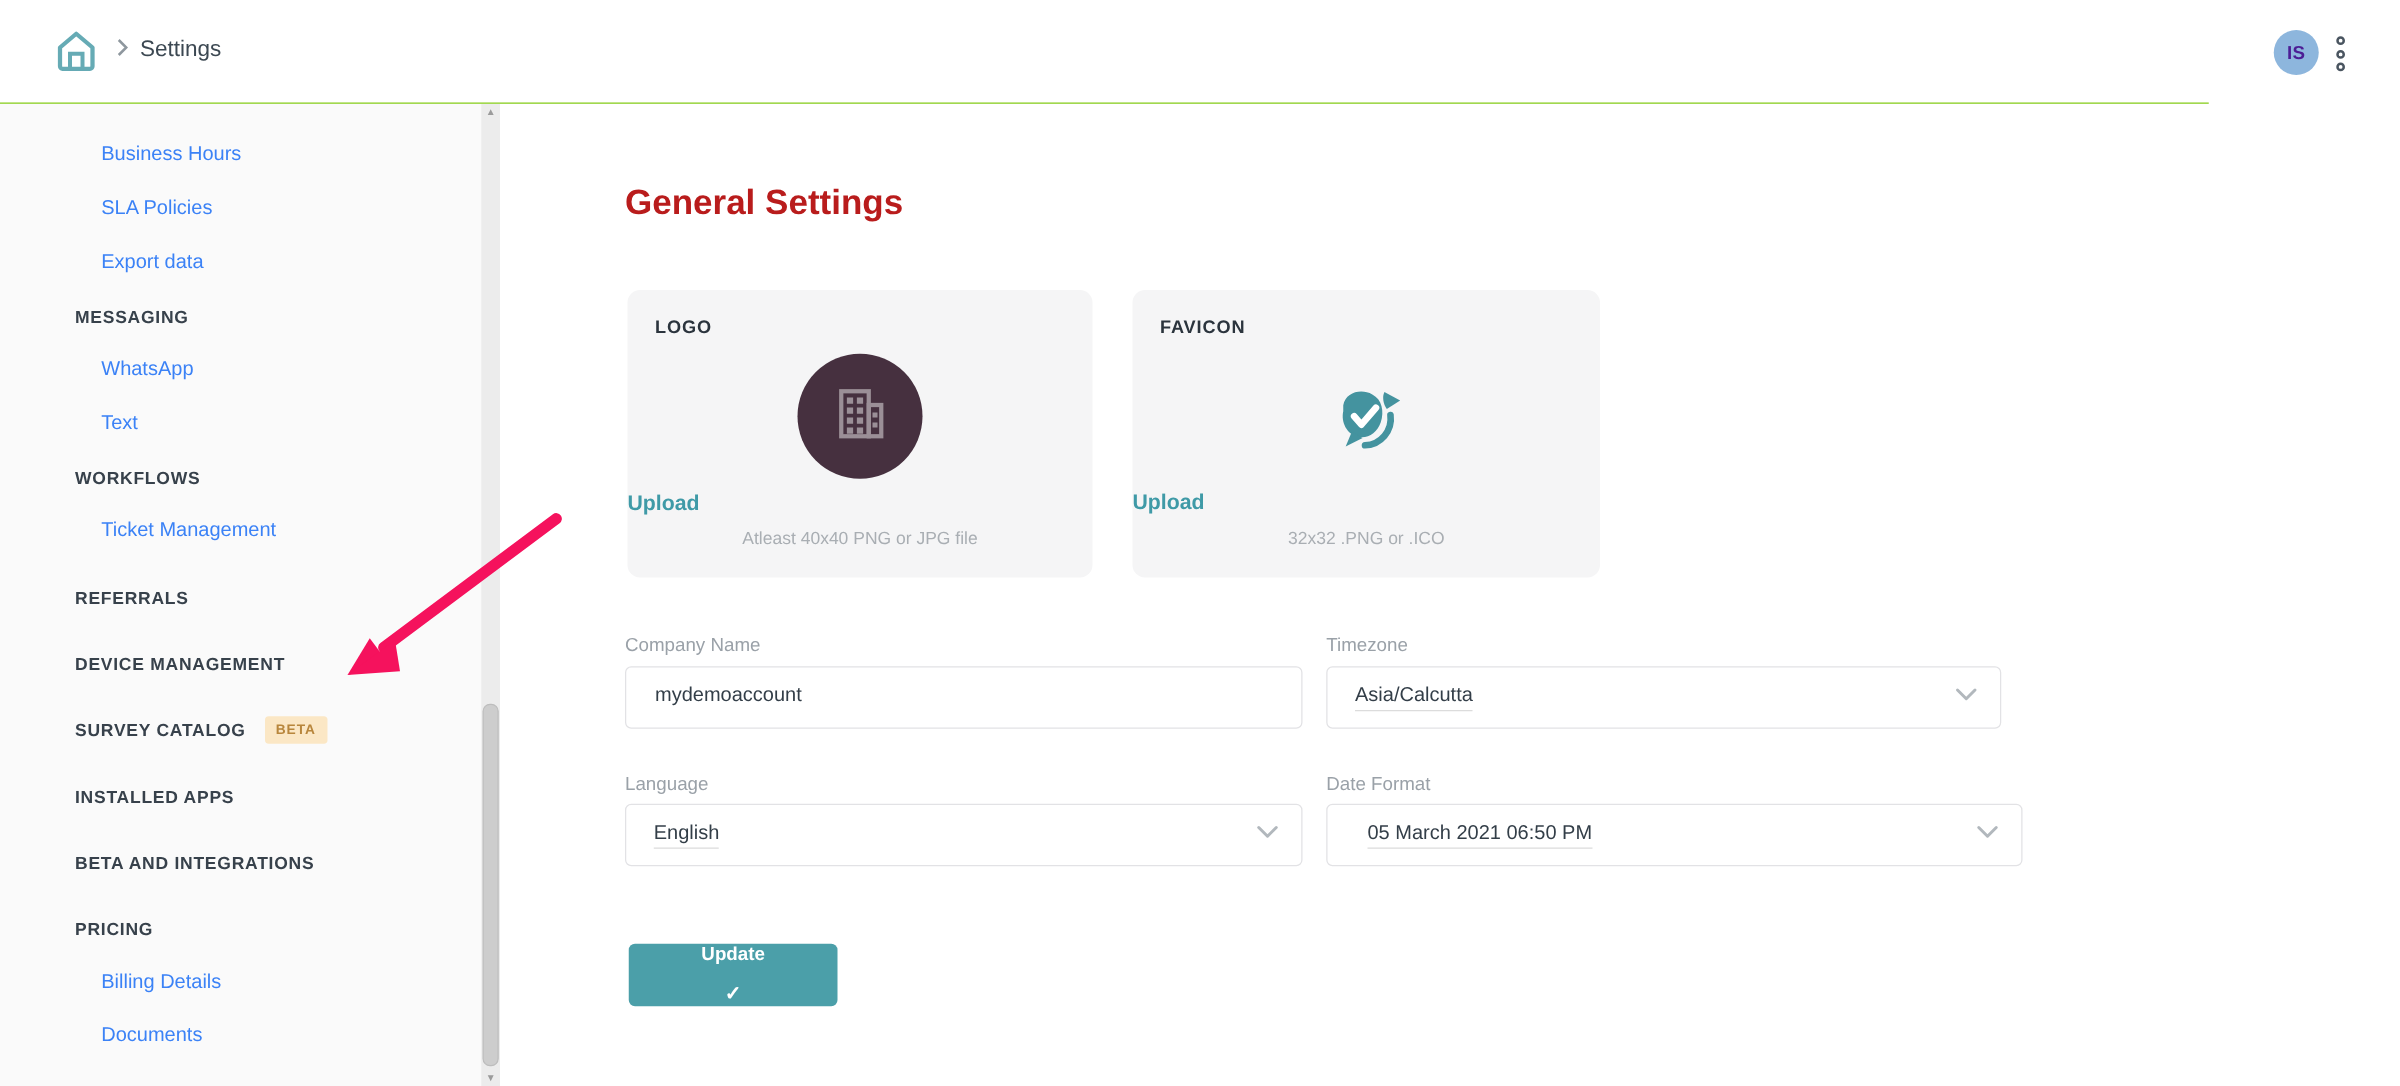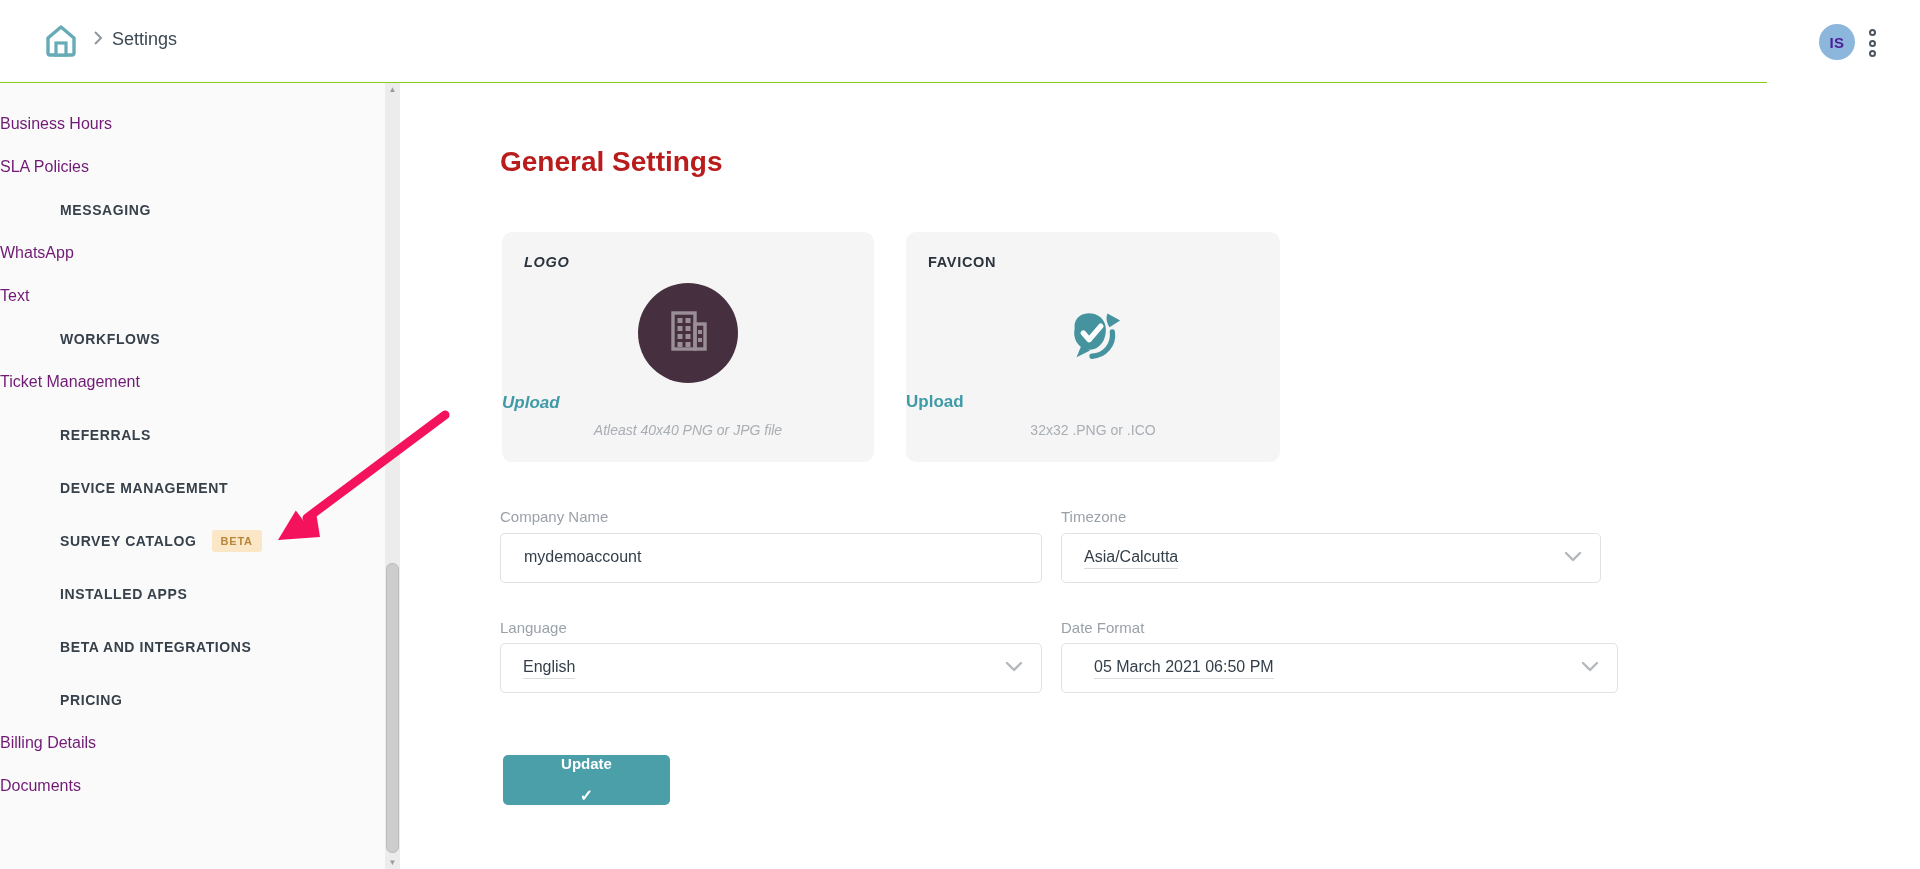--- a/index.html
+++ b/index.html
@@ -17,38 +17,38 @@
     background:#8db6dd; color:#4c1d95; font-weight:700; font-size:15px;
     display:flex; align-items:center; justify-content:center; letter-spacing:0.3px; }
   .kebab { position:absolute; left:1865px; top:27px; width:14px; height:32px;
     display:flex; flex-direction:column; align-items:center; justify-content:space-between; padding:2px 0; cursor:pointer; }
   .kebab i { width:7px; height:7px; border:2px solid #4a5560; border-radius:50%; background:#fff; }
 
   
   .sidebar { position:absolute; left:0; top:83px; width:385px; height:786px;
     background:#fafafa; padding-top:19px; overflow:hidden; }
   .side-item { height:43px; display:flex; align-items:center; cursor:pointer; }
-  .side-item.child { font-size:16px; color:#701a75;text-align:center; }
+  .side-item.child { padding-left:81px; font-size:16px; color:#3b82f6;text-align:center; }
   .side-item.section { padding-left:60px; font-size:14px; font-weight:700;
     color:#37414b; letter-spacing:0.6px; }
   .side-item.spaced { margin-top:10px; }
   .beta-badge { display:inline-block; margin-left:15px; background:#fbe7c5; color:#b8863c;
     font-size:11px; font-weight:700; letter-spacing:0.8px; padding:5px 9px; border-radius:3px; }
 
   
   .sb-track { position:absolute; left:385px; top:83px; width:15px; height:786px; background:#ececec; }
   .sb-arrow { position:absolute; left:0; width:15px; font-size:8px; color:#9b9b9b; text-align:center; }
   .sb-thumb { position:absolute; left:1px; top:480px; width:13px; height:290px;
     background:#cdcdcd; border:1px solid #bdbdbd; border-radius:6px; }
 
   
   .main-title { position:absolute; left:500px; top:146px; font-size:28px; font-weight:700; color:#b91c1c; }
 
   .upload-card { position:absolute; top:232px; height:230px; background:#f5f5f6; border-radius:10px; }
-  .card-logo { left:502px; width:372px;font-style:italic; }
+  .card-logo { left:502px; width:372px; }
   .card-favicon { left:906px; width:374px; }
   .card-label { position:absolute; left:22px; top:22px; font-size:14.5px; font-weight:700;
     color:#2b343d; letter-spacing:0.7px; }
   .logo-circle { position:absolute; left:50%; top:51px; transform:translateX(-50%);
     width:100px; height:100px; border-radius:50%; background:#46303f;
     display:flex; align-items:center; justify-content:center; }
   .favicon-holder { position:absolute; left:50%; top:68px; transform:translateX(-50%);
     width:68px; height:68px; display:flex; align-items:center; justify-content:center; }
   .upload-link { position:absolute; left:0; right:0; top:161px; text-align:left;
     color:#3f9aa7; font-size:17px; font-weight:700; cursor:pointer; }
@@ -104,20 +104,23 @@
         <i></i>
     </div>
   </div>
 
   <nav class="sidebar" id="sidebar">
       <div class="side-item child">
         <span>Business Hours</span>
       </div>
       <div class="side-item child">
         <span>SLA Policies</span>
+      </div>
+      <div class="side-item child">
+        <span>Export data</span>
       </div>
       <div class="side-item section">
         <span>MESSAGING</span>
       </div>
       <div class="side-item child">
         <span>WhatsApp</span>
       </div>
       <div class="side-item child">
         <span>Text</span>
       </div>

